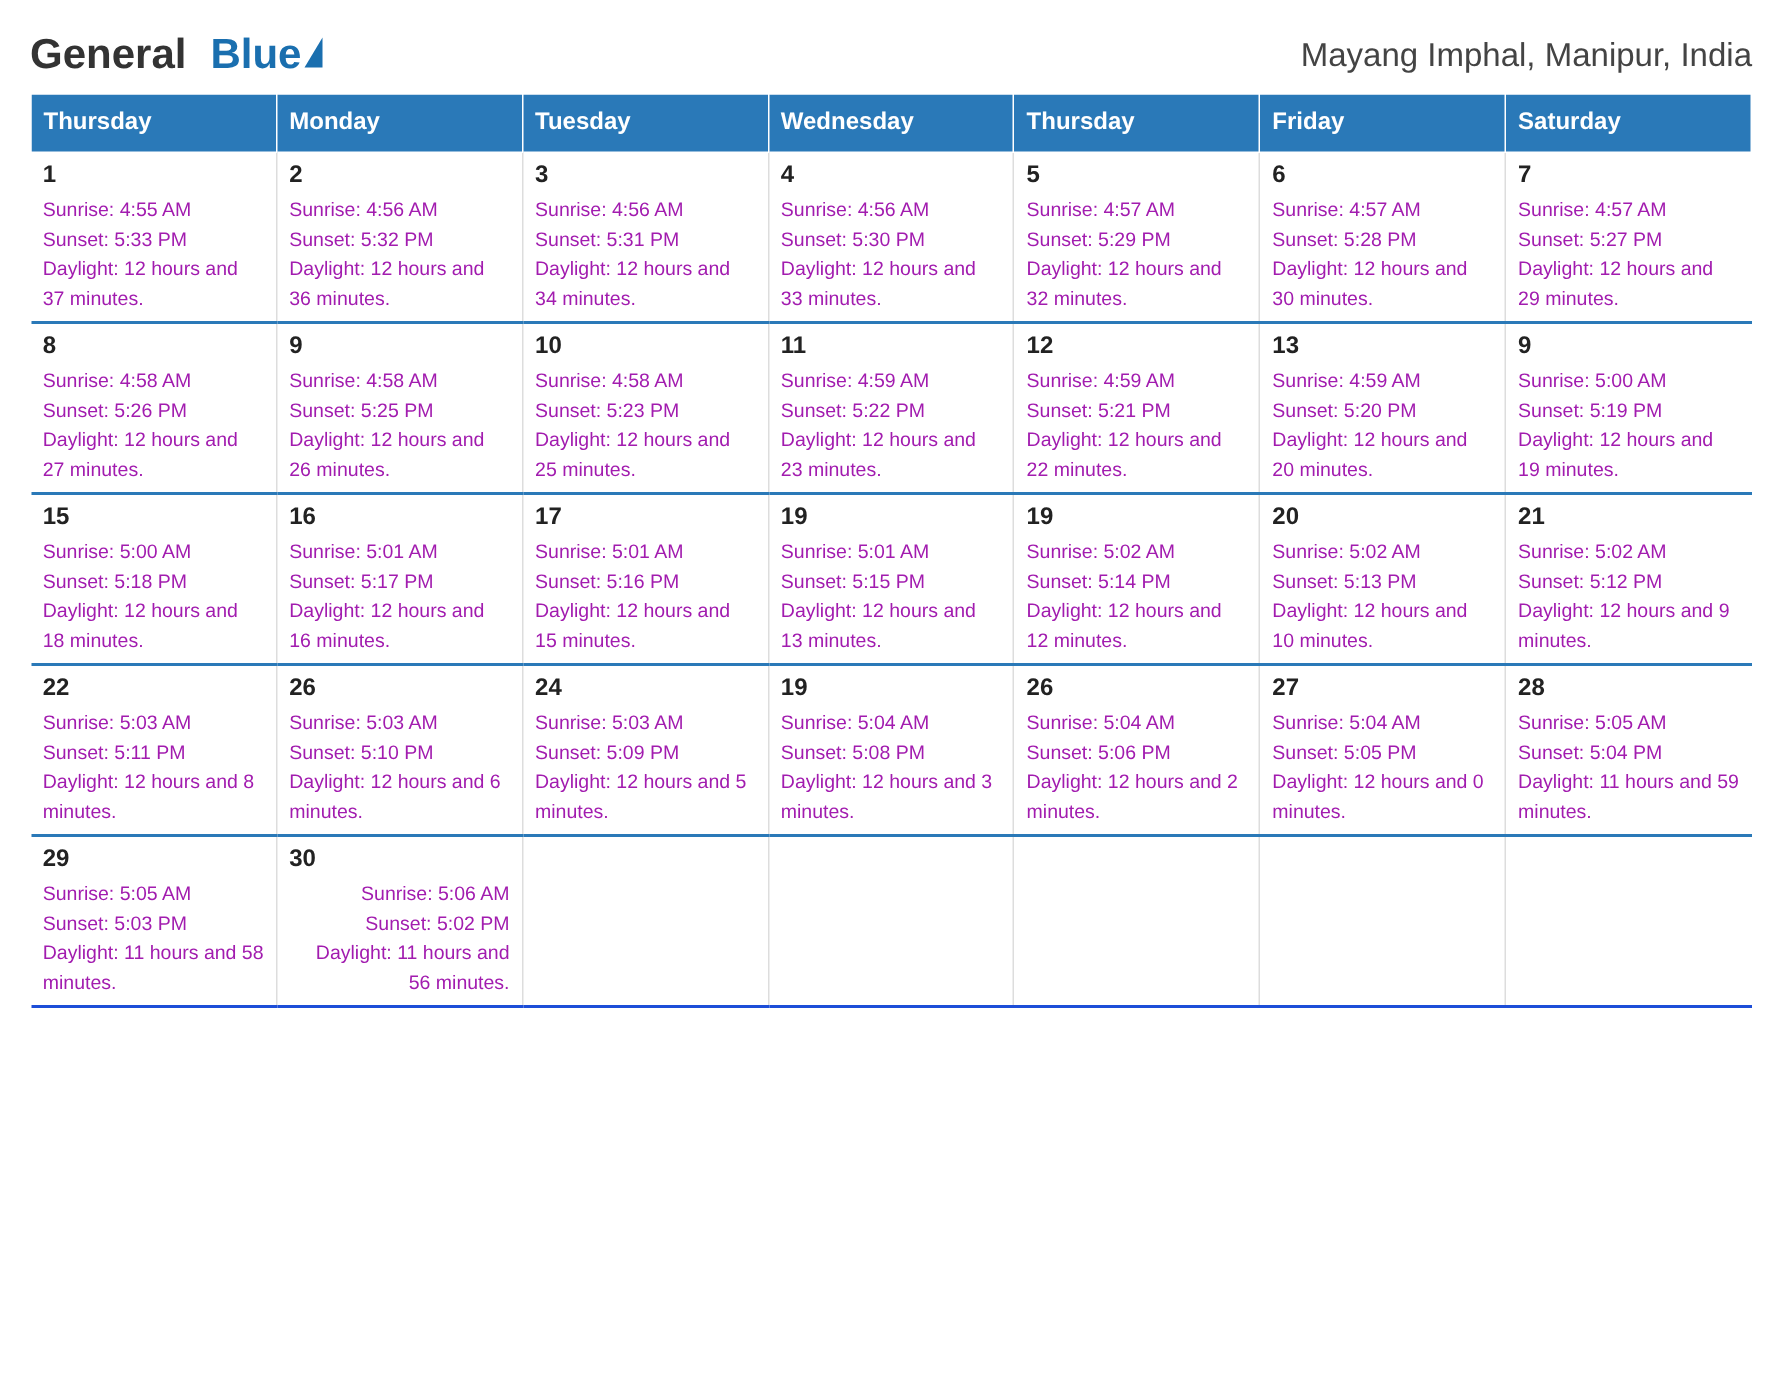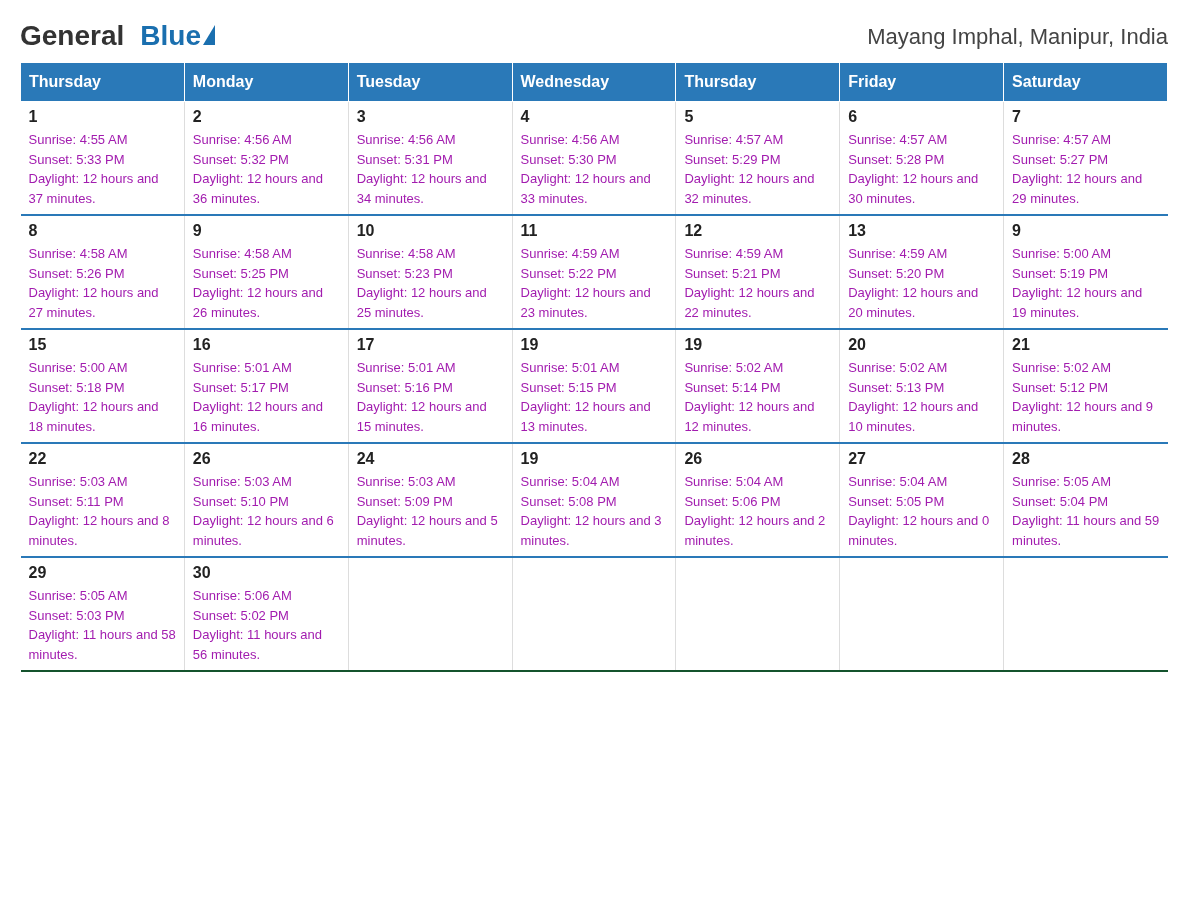--- a/index.html
+++ b/index.html
@@ -97,21 +97,21 @@
     }
     .day-info {
       font-size: 13px;
       line-height: 1.5;
       color: #a21caf;
     }
     .empty-cell {
       background: #fff;
     }
     .calendar tr:last-child td {
-      border-bottom: 2px solid #14532d;
+      border-bottom: 2px solid #1d4ed8;
     }
   </style>
 </head>
 <body>
 
 <div class="header">
   <div class="logo">
     <div class="logo-text">
       <span class="logo-general">General</span>
       <div class="logo-blue-container">
@@ -316,21 +316,21 @@
       </tr>
       <tr>
         <td>
           <span class="day-number">29</span>
           <div class="day-info" style="white-space: pre-line;">Sunrise: 5:05 AM
 Sunset: 5:03 PM
 Daylight: 11 hours and 58 minutes.</div>
         </td>
         <td>
           <span class="day-number">30</span>
-          <div class="day-info" style="white-space: pre-line;">Sunrise: 5:06 AM
+          <div class="day-info" style="white-space: pre-line; text-align: right;">Sunrise: 5:06 AM
 Sunset: 5:02 PM
 Daylight: 11 hours and 56 minutes.</div>
         </td>
         <td class="empty-cell"></td>
         <td class="empty-cell"></td>
         <td class="empty-cell"></td>
         <td class="empty-cell"></td>
         <td class="empty-cell"></td>
       </tr>
     </tbody>

